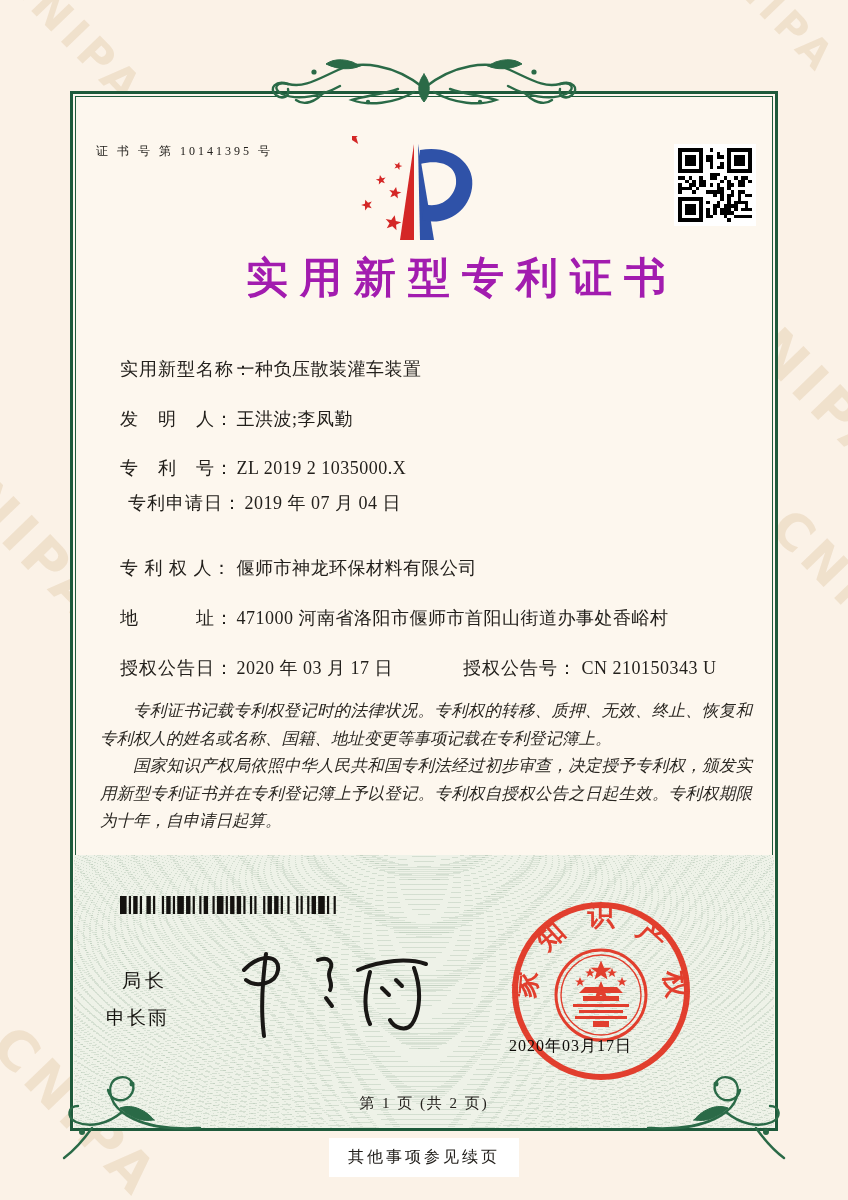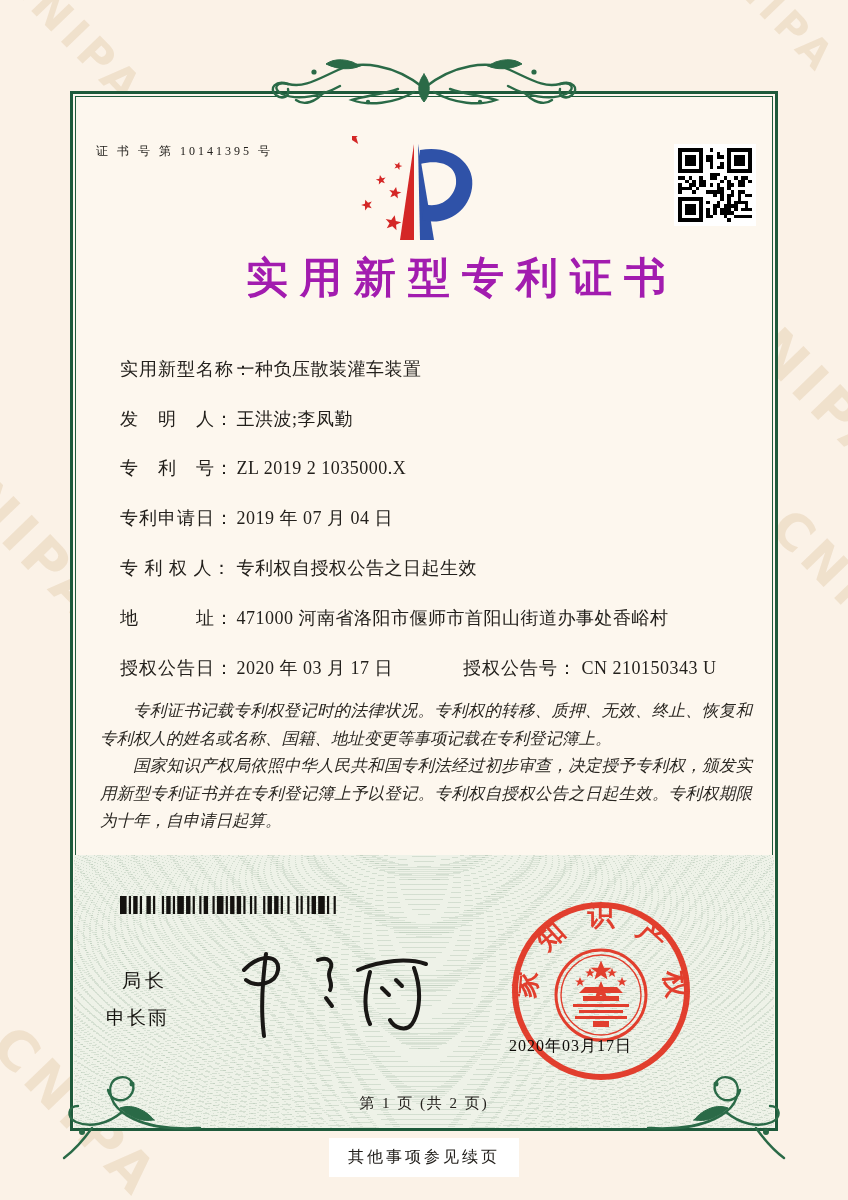--- a/index.html
+++ b/index.html
@@ -371,27 +371,27 @@
         <span class="fvalue">一种负压散装灌车装置</span>
       </div>
       <div class="frow" style="top:50px;">
         <span class="flabel">发　明　人：</span>
         <span class="fvalue">王洪波;李凤勤</span>
       </div>
       <div class="frow" style="top:99px;">
         <span class="flabel">专　利　号：</span>
         <span class="fvalue">ZL 2019 2 1035000.X</span>
       </div>
-      <div class="frow" style="top:149px;">
+      <div class="frow" style="top:134px;margin-left:8px;">
         <span class="flabel">专利申请日：</span>
         <span class="fvalue">2019 年 07 月 04 日</span>
       </div>
       <div class="frow" style="top:199px;">
         <span class="flabel">专 利 权 人：</span>
-        <span class="fvalue">专利权自授权公告之日起生效</span>
+        <span class="fvalue">偃师市神龙环保材料有限公司</span>
       </div>
       <div class="frow" style="top:249px;">
         <span class="flabel">地　　　址：</span>
         <span class="fvalue">471000 河南省洛阳市偃师市首阳山街道办事处香峪村</span>
       </div>
       <div class="frow" style="top:299px;">
         <span class="flabel">授权公告日：</span>
         <span class="fvalue fvalue-fixed">2020 年 03 月 17 日</span>
         <span class="flabel2">授权公告号：</span>
         <span class="fvalue">CN 210150343 U</span>

